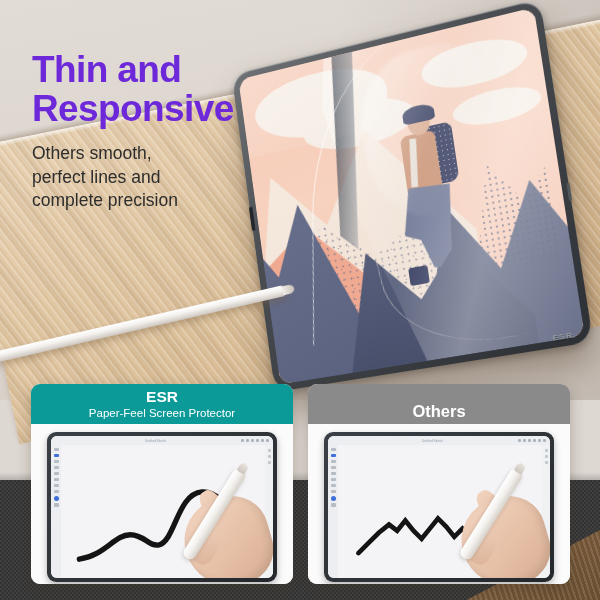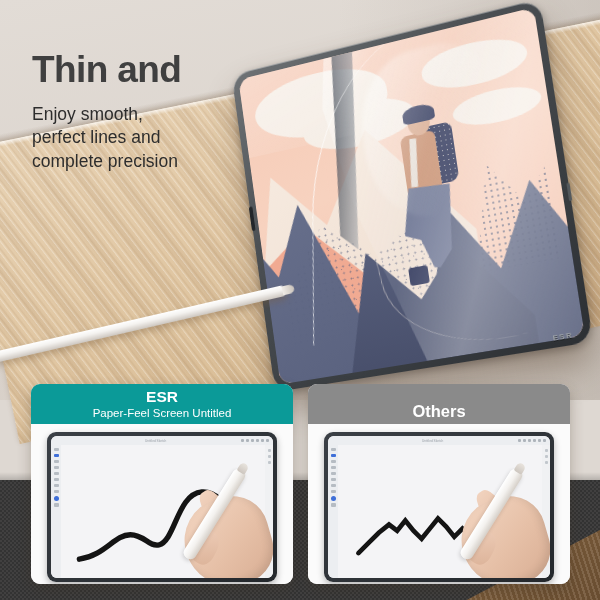--- a/index.html
+++ b/index.html
@@ -73,21 +73,21 @@
     position:absolute; left:0; bottom:118px; width:600px; height:10px;
     background:linear-gradient(to bottom,rgba(0,0,0,0),rgba(0,0,0,.22));
   }
 
   
   .headline {
     position:absolute; left:32px; top:50px; width:250px; z-index:12;
   }
   .headline h1 {
     font-size:37px; line-height:1.06; font-weight:700;
-    color:#404040; letter-spacing:-.6px;
+    color:#6d28d9; letter-spacing:-.6px;
   }
   .headline p {
     margin-top:14px; font-size:17.5px; line-height:1.33;
     color:#2d2d2d; font-weight:400;
   }
 
   
   .tablet-wrap {
     position:absolute; left:236px; top:30px; width:330px; height:340px;
     transform:rotate(-9deg); z-index:8;
@@ -371,23 +371,24 @@
 
   <div class="wall"></div>
   <div class="wall-shade"></div>
   <div class="desk-shadow-wall"></div>
   <div class="desk"></div>
   <div class="desk-edge-hl"></div>
 
   <div class="headline">
     <h1>
       <span>Thin and</span><br>
+      <span>Responsive</span>
     </h1>
     <p>
-      <span>Enjoy smooth,</span><br>
+      <span>Others smooth,</span><br>
       <span>perfect lines and</span><br>
       <span>complete precision</span>
     </p>
   </div>
 
   <div class="stylus">
     <div class="stylus-tip"></div>
   </div>
 
   <div class="tablet-wrap">
@@ -437,21 +438,21 @@
   <div class="carpet-top-edge"></div>
   <div class="carpet">
     <div class="carpet-wood"></div>
   </div>
 
   <div class="cards">
 
     <div class="card left">
       <div class="card-head">
         <div class="head-title">ESR</div>
-        <div class="head-sub">Paper-Feel Screen Untitled</div>
+        <div class="head-sub">Paper-Feel Screen Protector</div>
       </div>
       <div class="card-body">
         <div class="mini">
           <div class="mini-screen">
             <div class="mini-topbar">
               <span class="ttl">Untitled Sketch</span>
               <i></i>
               <i></i>
               <i></i>
               <i></i>

